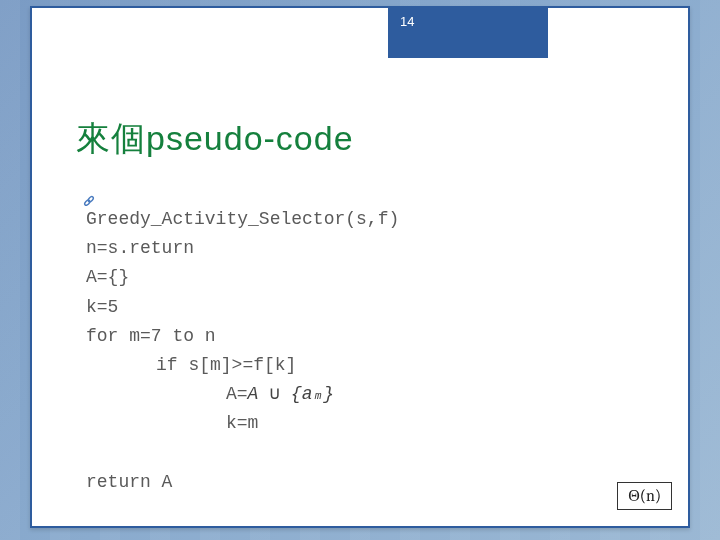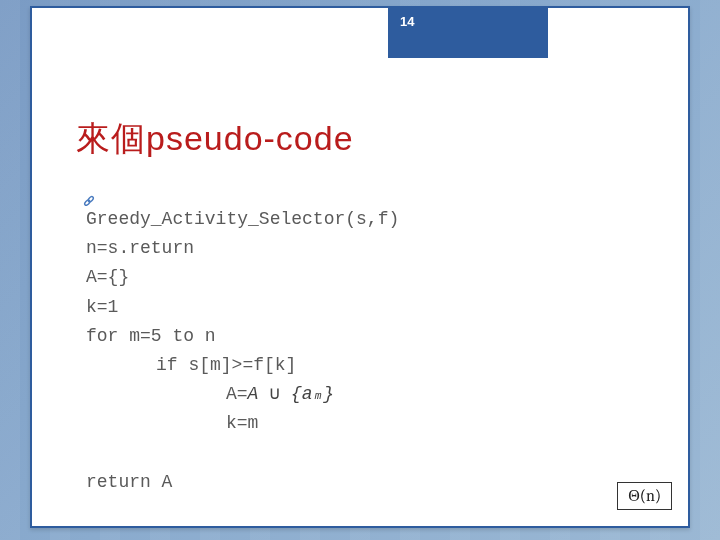--- a/index.html
+++ b/index.html
@@ -33,28 +33,27 @@
     position: absolute;
     top: -2px;
     right: 140px;
     width: 160px;
     height: 52px;
     background: #2e5c9e;
     border: 2px solid #2e5c9e;
     color: #ffffff;
     font-size: 13px;
     padding: 6px 10px;
-    font-weight: bold;
   }
   .title {
     position: absolute;
     left: 44px;
     top: 108px;
     font-size: 34px;
-    color: #b91c1c;
+    color: #15803d;
     letter-spacing: 1px;
   }
   .bullet-icon {
     position: absolute;
     left: 50px;
     top: 186px;
     width: 14px;
     height: 14px;
   }
   .bullet-icon svg { width: 14px; height: 14px; display: block; }
@@ -101,22 +100,22 @@
           <ellipse cx="9" cy="15" rx="5.2" ry="3.2" transform="rotate(-45 9 15)"></ellipse>
           <ellipse cx="15" cy="9" rx="5.2" ry="3.2" transform="rotate(-45 15 9)"></ellipse>
         </g>
       </svg>
   </span>
 
   <div class="code">
 <span>Greedy_Activity_Selector(s,f)</span>
 <span>n=s.return</span>
 <span>A={}</span>
-<span>k=1</span>
-<span>for m=5 to n</span>
+<span>k=5</span>
+<span>for m=7 to n</span>
 <span class="indent1">if s[m]&gt;=f[k]</span>
 <span class="indent2"><span>A=</span><span class="math">A ∪ {aₘ}</span></span>
 <span class="indent2">k=m</span>
 
 <span>return A</span></div>
 
   <div class="complexity">
     <span>Θ(n)</span>
   </div>
 

